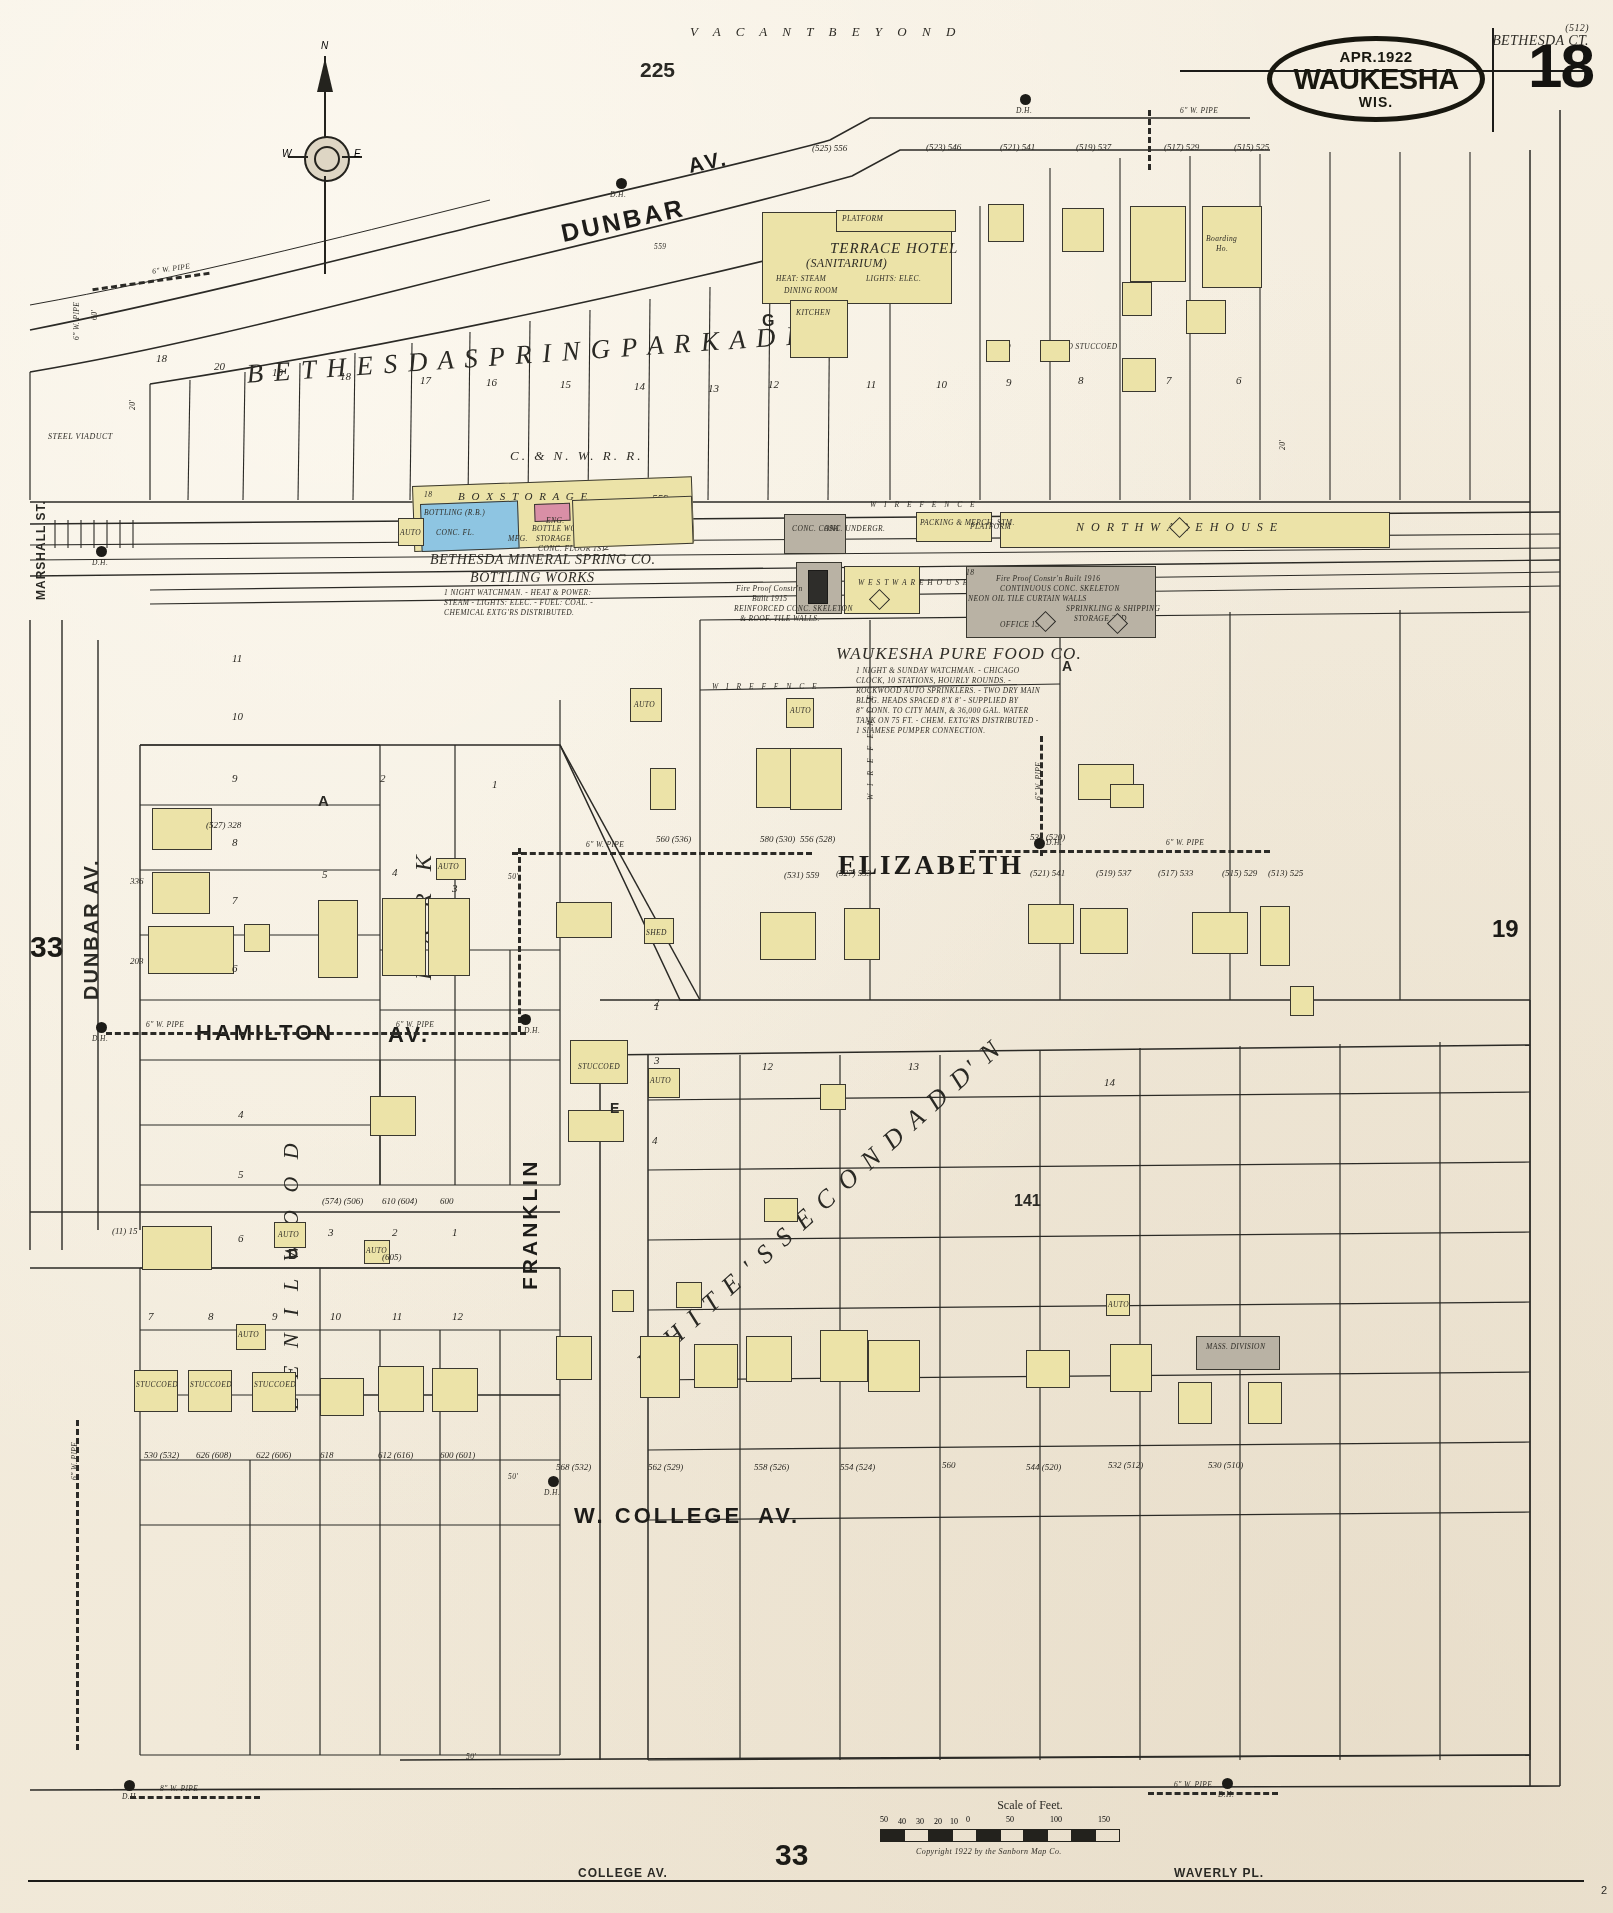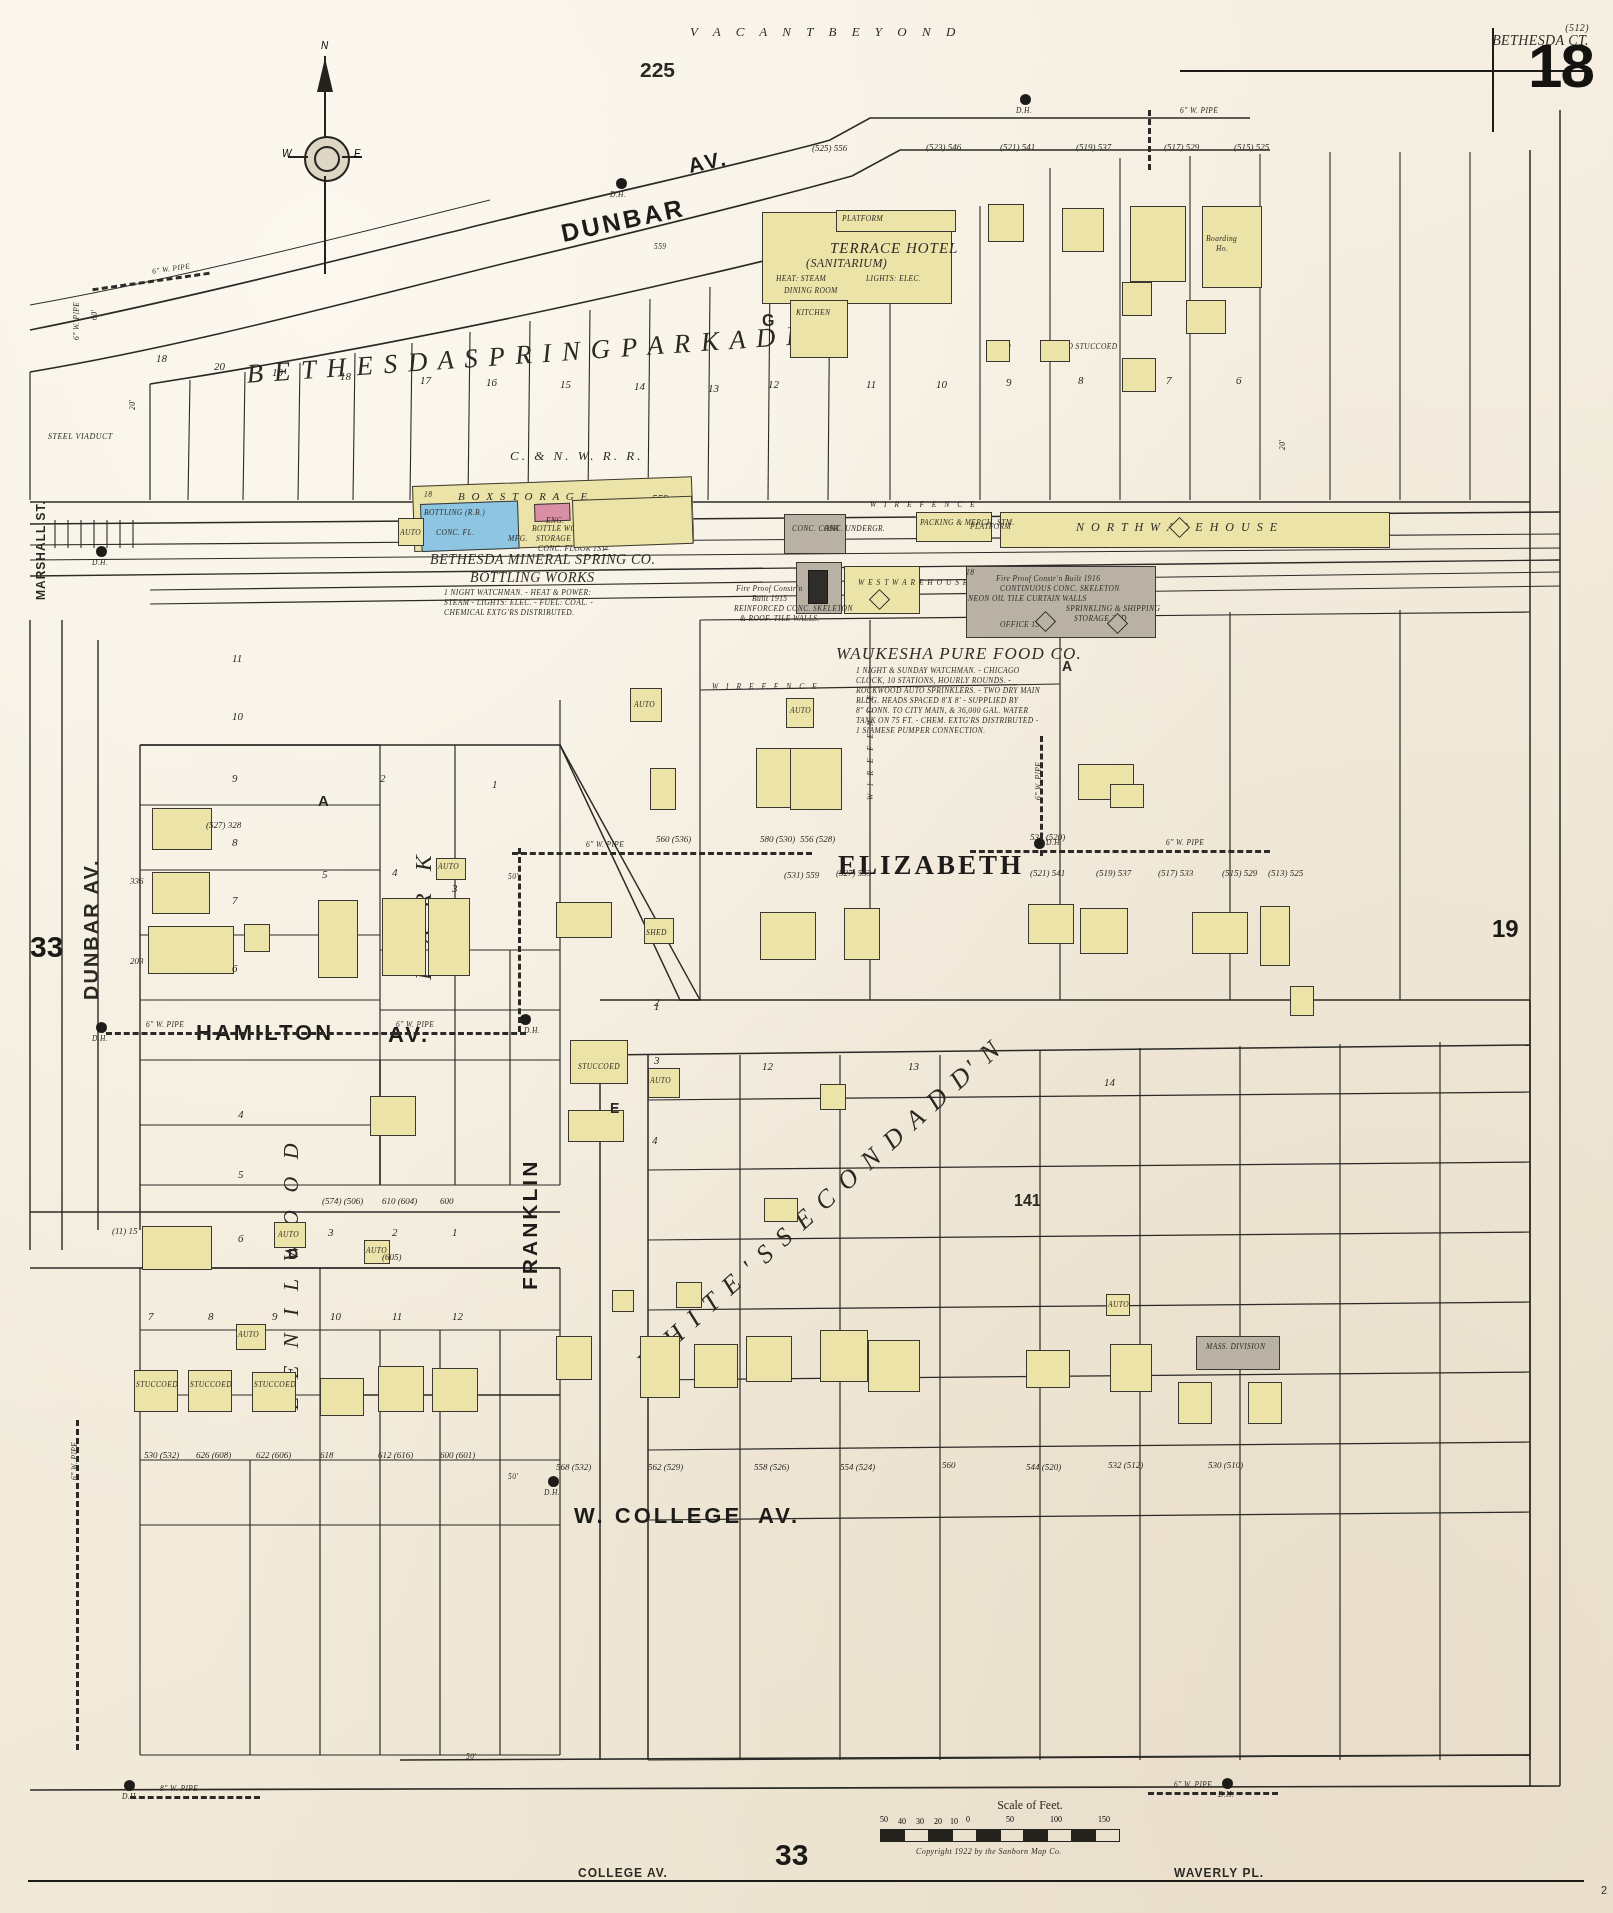--- a/index.html
+++ b/index.html
@@ -68,20 +68,25 @@
 </head>
 <body>
 
 <div id="sheet">
   <div id="paper-tone"></div>
 
   <div class="ln hl thick" style="left:28px;top:1880px;width:1556px;height:2px;"></div>
   <div class="ln hl thick" style="left:1180px;top:70px;width:404px;height:2px;"></div>
 
   <div id="title-block">
+    <div class="oval">
+      <span class="ap">APR.1922</span>
+      <span class="wk">WAUKESHA</span>
+      <span class="ws">WIS.</span>
+    </div>
     <div class="ln vl thick" style="left:243px;top:14px;width:2px;height:104px;"></div>
     <div id="sheet-ct">
       <span class="a hand">(512)</span>
       <span class="hand" style="font-size:14px;">BETHESDA CT.</span>
     </div>
     <div id="sheetno">18</div>
   </div>
   <div class="lbl" style="right:6px;top:1884px;font-size:11px;">2</div>
 
   <div id="compass">

